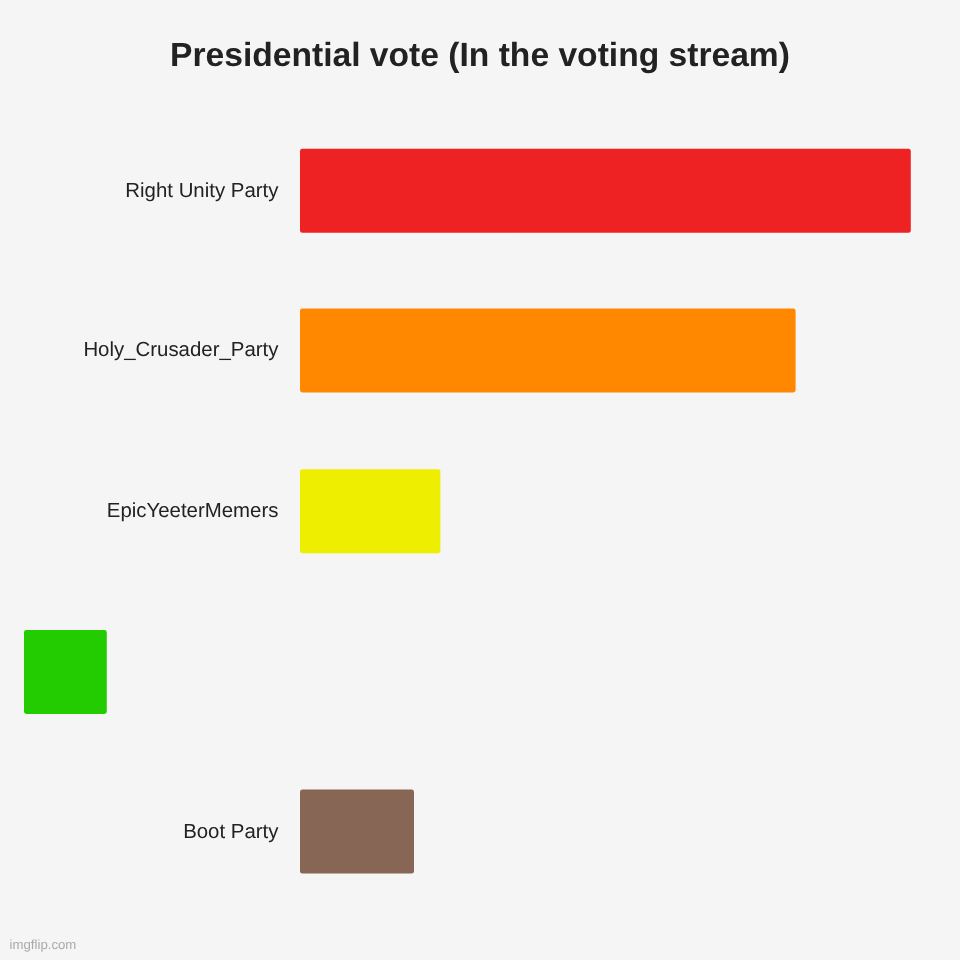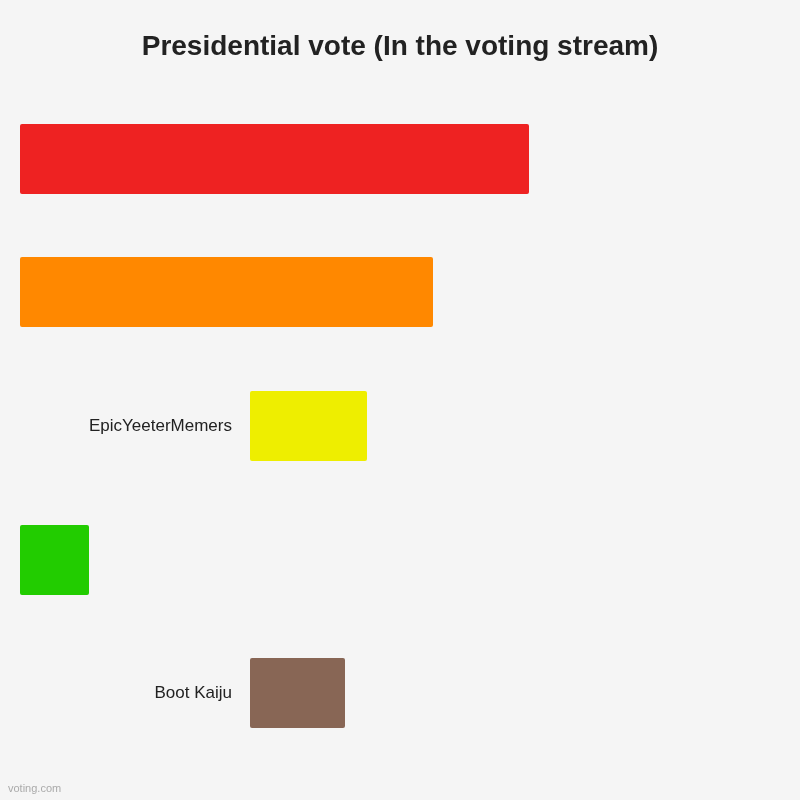--- a/index.html
+++ b/index.html
@@ -67,32 +67,34 @@
     }
   </style>
 </head>
 <body>
 
 <div class="chart-container">
   <div class="chart-title">Presidential vote (In the voting stream)</div>
 
   <div class="chart-area" id="chart-area">
   <div class="bar-row">
+        <div class="bar-label">Right Unity Party</div>
         <div class="bar" style="background-color: rgb(238, 34, 34); width: 508.8px;"></div>
       </div>
       <div class="bar-row">
+        <div class="bar-label">Holy_Crusader_Party</div>
         <div class="bar" style="background-color: rgb(255, 136, 0); width: 413.4px;"></div>
       </div>
       <div class="bar-row">
         <div class="bar-label">EpicYeeterMemers</div>
         <div class="bar" style="background-color: rgb(238, 238, 0); width: 116.6px;"></div>
       </div>
       <div class="bar-row">
         <div class="bar" style="background-color: rgb(34, 204, 0); width: 68.9px;"></div>
       </div>
       <div class="bar-row">
-        <div class="bar-label">Boot Kaiju</div>
+        <div class="bar-label">Boot Party</div>
         <div class="bar" style="background-color: rgb(136, 102, 85); width: 95.4px;"></div>
       </div>
     </div>
 </div>
 
-<div class="watermark">voting.com</div>
+<div class="watermark">imgflip.com</div>
 
 </body></html>

